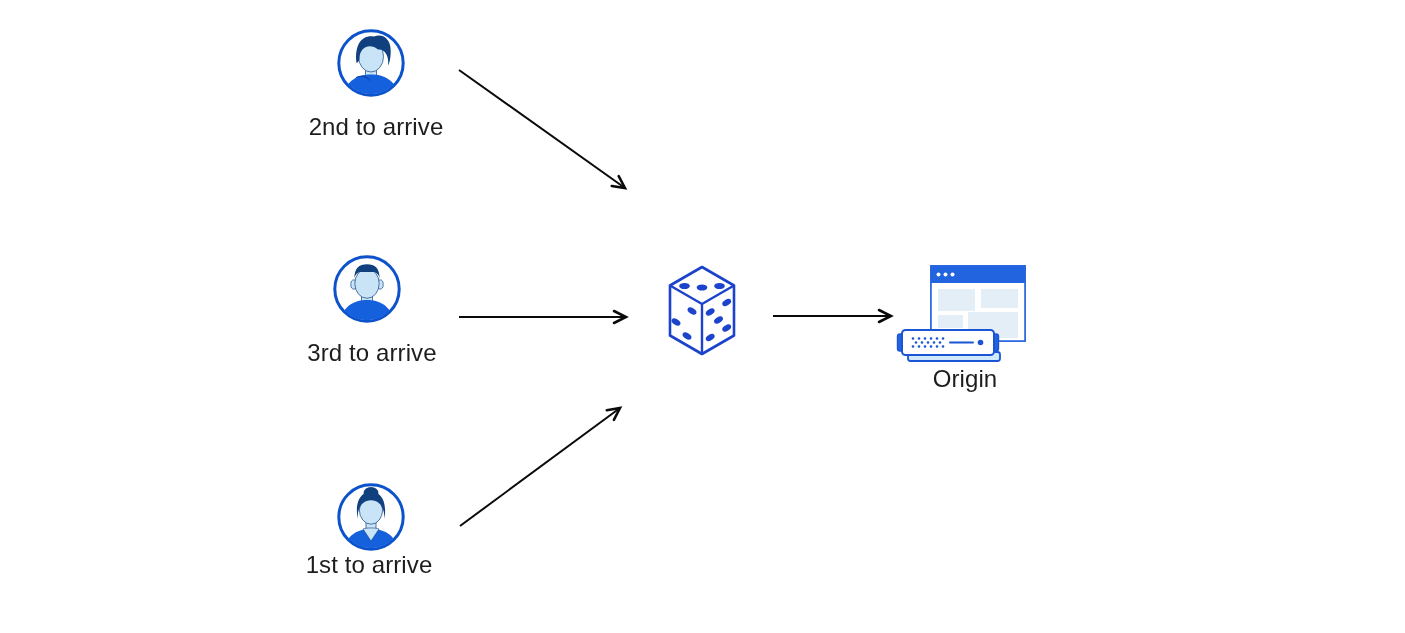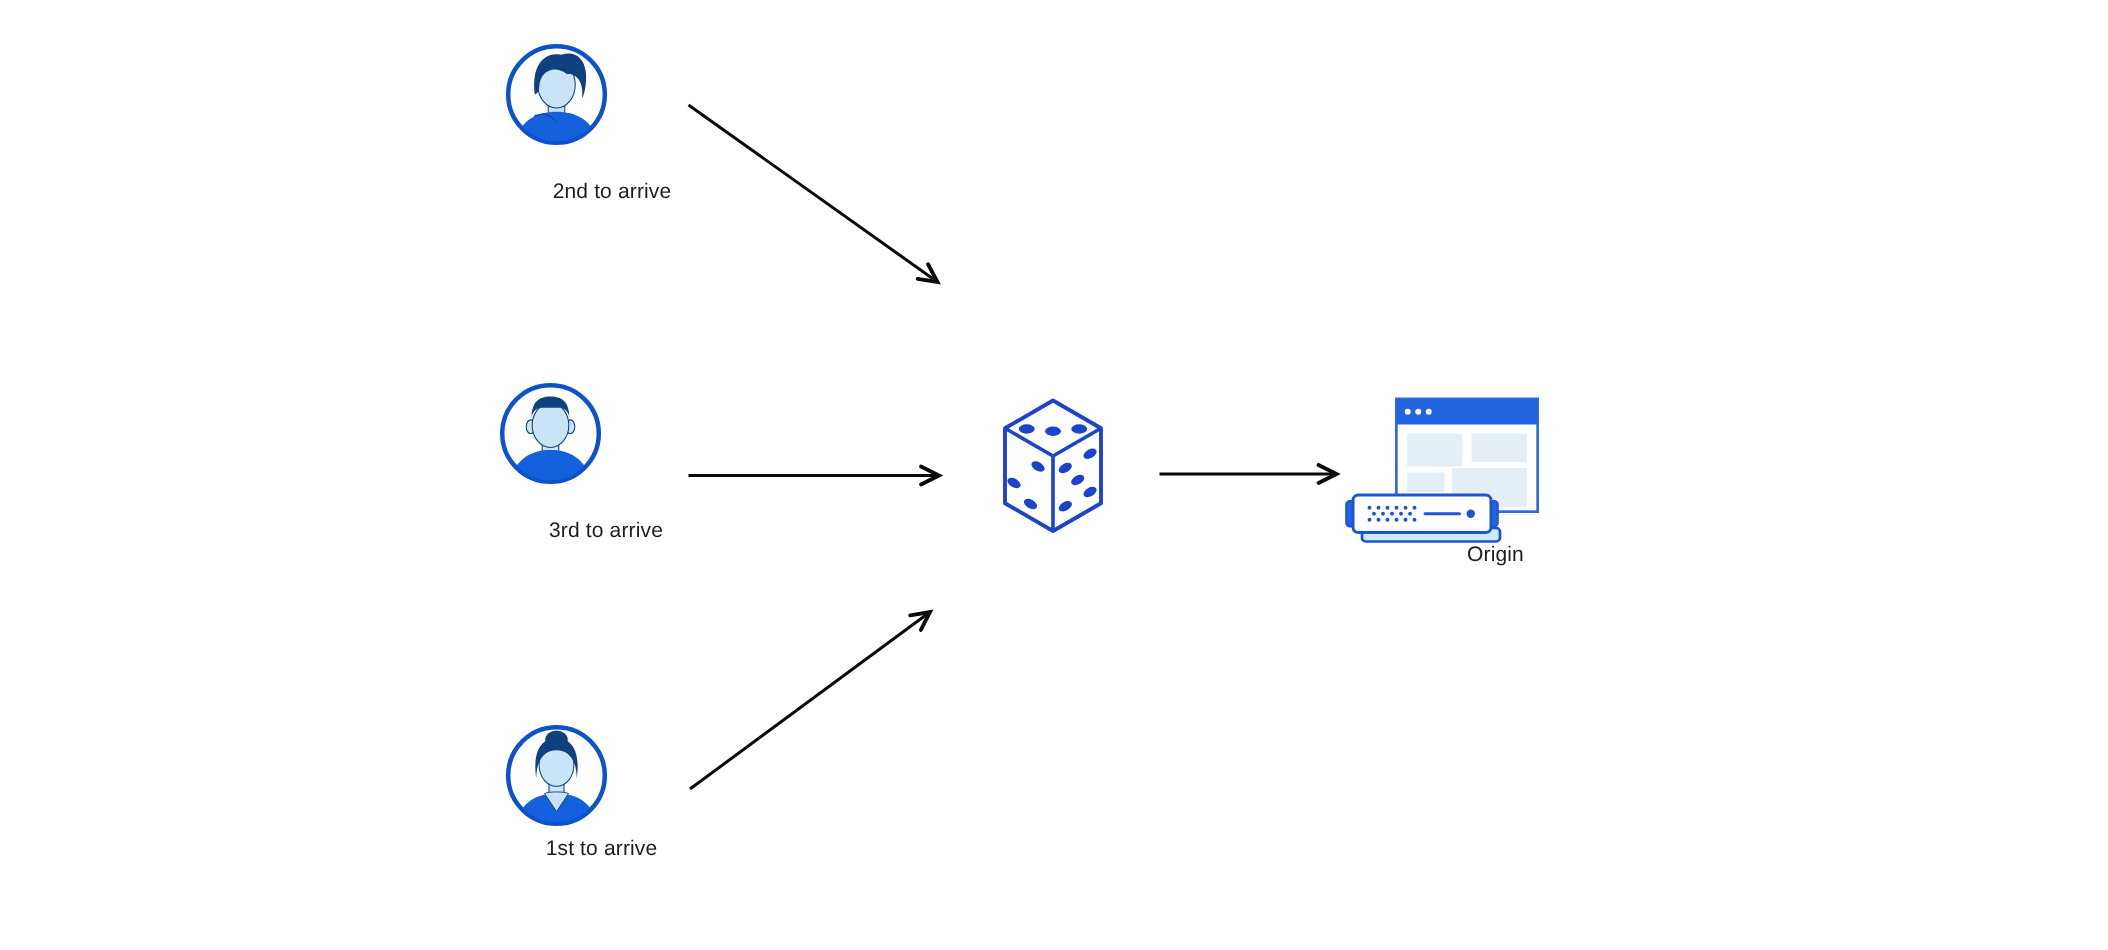--- a/index.html
+++ b/index.html
@@ -23,26 +23,25 @@
     background:var(--background);
     font-family:"Liberation Sans", sans-serif;
     overflow:hidden;
     position:relative;
   }
   .canvas{position:absolute;inset:0;}
   .abs{position:absolute;}
   .node-label{
     position:absolute;
     transform:translateX(-50%);
-    font-size:14px;
+    font-size:24px;
     line-height:22px;
     color:var(--label-text);
     white-space:nowrap;
     letter-spacing:0.1px;
-    margin-left:32px;
   }
   
   .ring{fill:#fff;stroke:var(--avatar-ring-blue);stroke-width:3;}
   .skin{fill:var(--skin-light-blue);stroke:var(--hair-navy);stroke-width:0.7;}
   .hair{fill:var(--hair-navy);stroke:none;}
   .shirt{fill:var(--shirt-blue);stroke:none;}
   .shirt-accent{fill:#0c3f9e;stroke:none;}
   .chest{fill:var(--skin-light-blue);stroke:var(--hair-navy);stroke-width:0.6;}
   .dice-face{fill:#fff;stroke:var(--dice-blue);stroke-width:2.6;stroke-linejoin:round;}
   .dice-edge{fill:none;stroke:var(--dice-blue);stroke-width:2.4;stroke-linejoin:round;}
@@ -180,15 +179,15 @@
           <circle class="srv-dot" cx="25" cy="85.5" r="1.3"></circle>
           <circle class="srv-dot" cx="31" cy="85.5" r="1.3"></circle>
           <circle class="srv-dot" cx="37" cy="85.5" r="1.3"></circle>
           <circle class="srv-dot" cx="43" cy="85.5" r="1.3"></circle>
           <circle class="srv-dot" cx="49" cy="85.5" r="1.3"></circle>
       </g>
       <line class="srv-line" x1="56" y1="81.5" x2="79" y2="81.5"></line>
       <circle class="srv-dot" cx="86.5" cy="81.5" r="2.8"></circle>
     </g>
   </svg>
-  <div class="node-label" style="left:965px;top:358px">Origin</div>
+  <div class="node-label" style="left:965px;top:368px">Origin</div>
 
 </div>
 
 </body></html>

